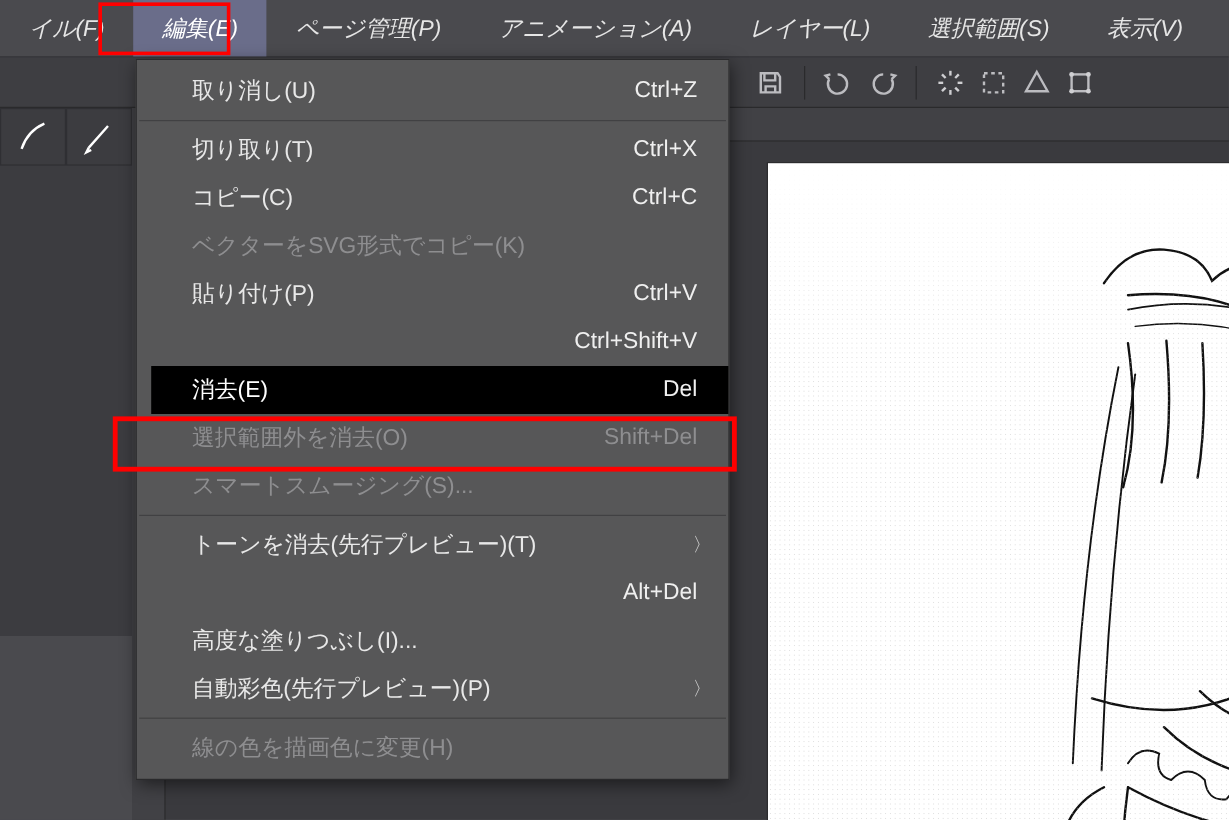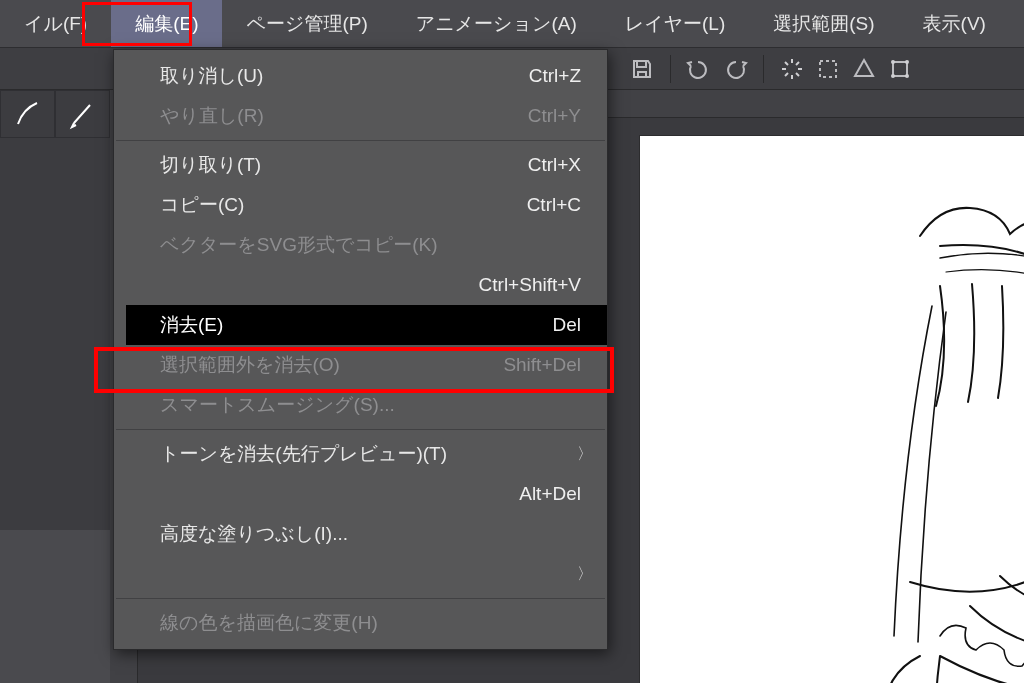--- a/index.html
+++ b/index.html
@@ -15,20 +15,21 @@
     font-size: 19px;
     border-bottom: 1px solid #2d2d30;
   }
   .menubar-item {
     padding: 0 24px;
     height: 100%;
     display: flex;
     align-items: center;
     color: #e6e6e6;
     white-space: nowrap;
+    font-style: italic;
   }
   .menubar-item.open {
     background: #6a6d8a;
     color: #ffffff;
   }
   
   .highlight-menu {
     position: absolute;
     left: 82px;
     top: 2px;
@@ -320,35 +321,35 @@
       </g>
     </svg>
   </div>
 </div>
 
 <div class="dropdown">
   <div class="menu-item">
     <span>取り消し(U)</span>
     <span class="shortcut">Ctrl+Z</span>
   </div>
-  <div class="menu-item disabled">
-    <span>やり直し(R)</span>
-    <span class="shortcut">Ctrl+Y</span>
-  </div>
   <div class="menu-sep"></div>
   <div class="menu-item">
     <span>切り取り(T)</span>
     <span class="shortcut">Ctrl+X</span>
   </div>
   <div class="menu-item">
     <span>コピー(C)</span>
     <span class="shortcut">Ctrl+C</span>
   </div>
   <div class="menu-item disabled">
     <span>ベクターをSVG形式でコピー(K)</span>
+  </div>
+  <div class="menu-item">
+    <span>貼り付け(P)</span>
+    <span class="shortcut">Ctrl+V</span>
   </div>
   <div class="menu-item">
     <span class="shortcut">Ctrl+Shift+V</span>
   </div>
   <div class="menu-item highlighted">
     <span>消去(E)</span>
     <span class="shortcut">Del</span>
   </div>
   <div class="menu-item disabled">
     <span>選択範囲外を消去(O)</span>
@@ -362,20 +363,21 @@
     <span>トーンを消去(先行プレビュー)(T)</span>
     <span class="submenu-arrow">〉</span>
   </div>
   <div class="menu-item">
     <span class="shortcut">Alt+Del</span>
   </div>
   <div class="menu-item">
     <span>高度な塗りつぶし(I)...</span>
   </div>
   <div class="menu-item">
+    <span>自動彩色(先行プレビュー)(P)</span>
     <span class="submenu-arrow">〉</span>
   </div>
   <div class="menu-sep"></div>
   <div class="menu-item disabled">
     <span>線の色を描画色に変更(H)</span>
   </div>
 </div>
 
 <div class="highlight-erase"></div>
 

